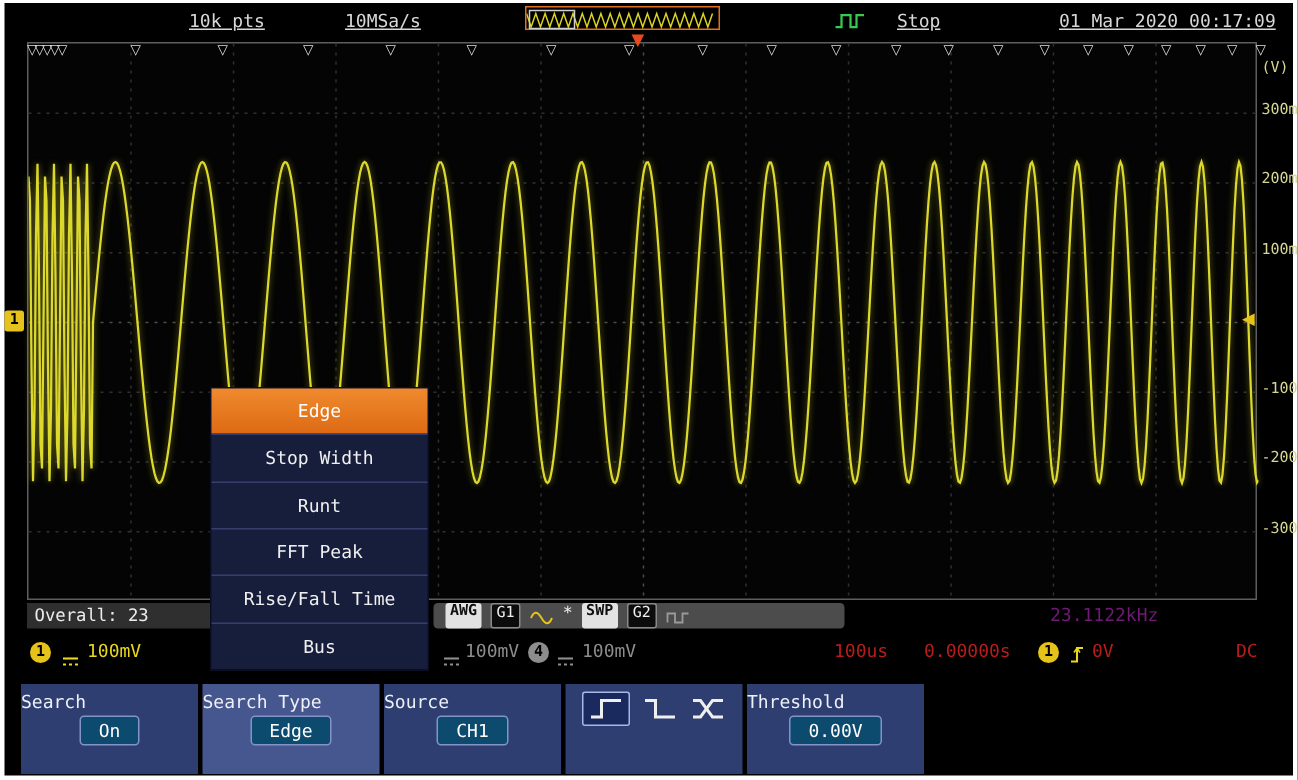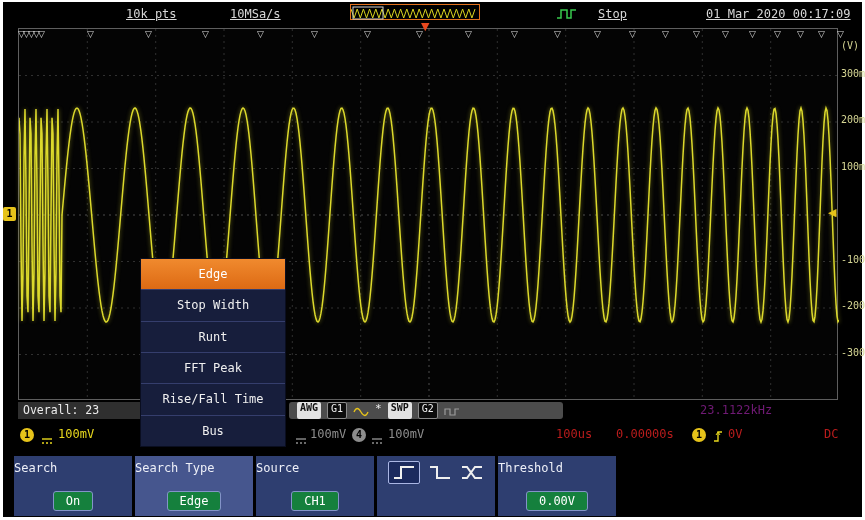--- a/index.html
+++ b/index.html
@@ -42,21 +42,21 @@
   
   .popup { position:absolute; left:140px; top:258px; width:146px; height:189px; background:#171e3c; border:1px solid #0a0e20; display:flex; flex-direction:column; z-index:20; }
   .popup-item { flex:1; display:flex; align-items:center; justify-content:center; color:#f0f0f0; font-size:12px; border-top:1px solid #353e6d; cursor:pointer; }
   .popup-item:first-child { border-top:none; }
   .popup-item.selected { background:linear-gradient(#f08a2e,#dd6a14); color:#fff; }
 
   
   .panel { position:absolute; top:456px; width:118px; height:60px; background:#2e3e70; cursor:pointer; }
   .panel.active { background:#46568e; }
   .panel .plabel { text-align:left; padding-top:5px; font-size:12px; color:#eef0f8; }
-  .pbtn { display:block; margin:16px auto 0; padding:2px 12px; width:max-content; background:#15803d; border:1px solid #8393c8; border-radius:3px; color:#fff; font-size:12px; font-family:"DejaVu Sans Mono", monospace; cursor:pointer; }
+  .pbtn { display:block; margin:2px auto 0; padding:2px 12px; width:max-content; background:#0c4a6e; border:1px solid #8393c8; border-radius:3px; color:#fff; font-size:12px; font-family:"DejaVu Sans Mono", monospace; cursor:pointer; }
   .slope-row { margin-top:5px; display:flex; justify-content:center; align-items:center; gap:8px; }
   .slope-box { border:1px solid #aab6e4; background:#1b2a5e; border-radius:2px; padding:2px 3px; display:flex; cursor:pointer; }
   .slope-plain { display:flex; padding:3px 0; cursor:pointer; }
 </style>
 </head>
 <body>
 
 <div class="frame">
   <div class="screen"></div>
 

